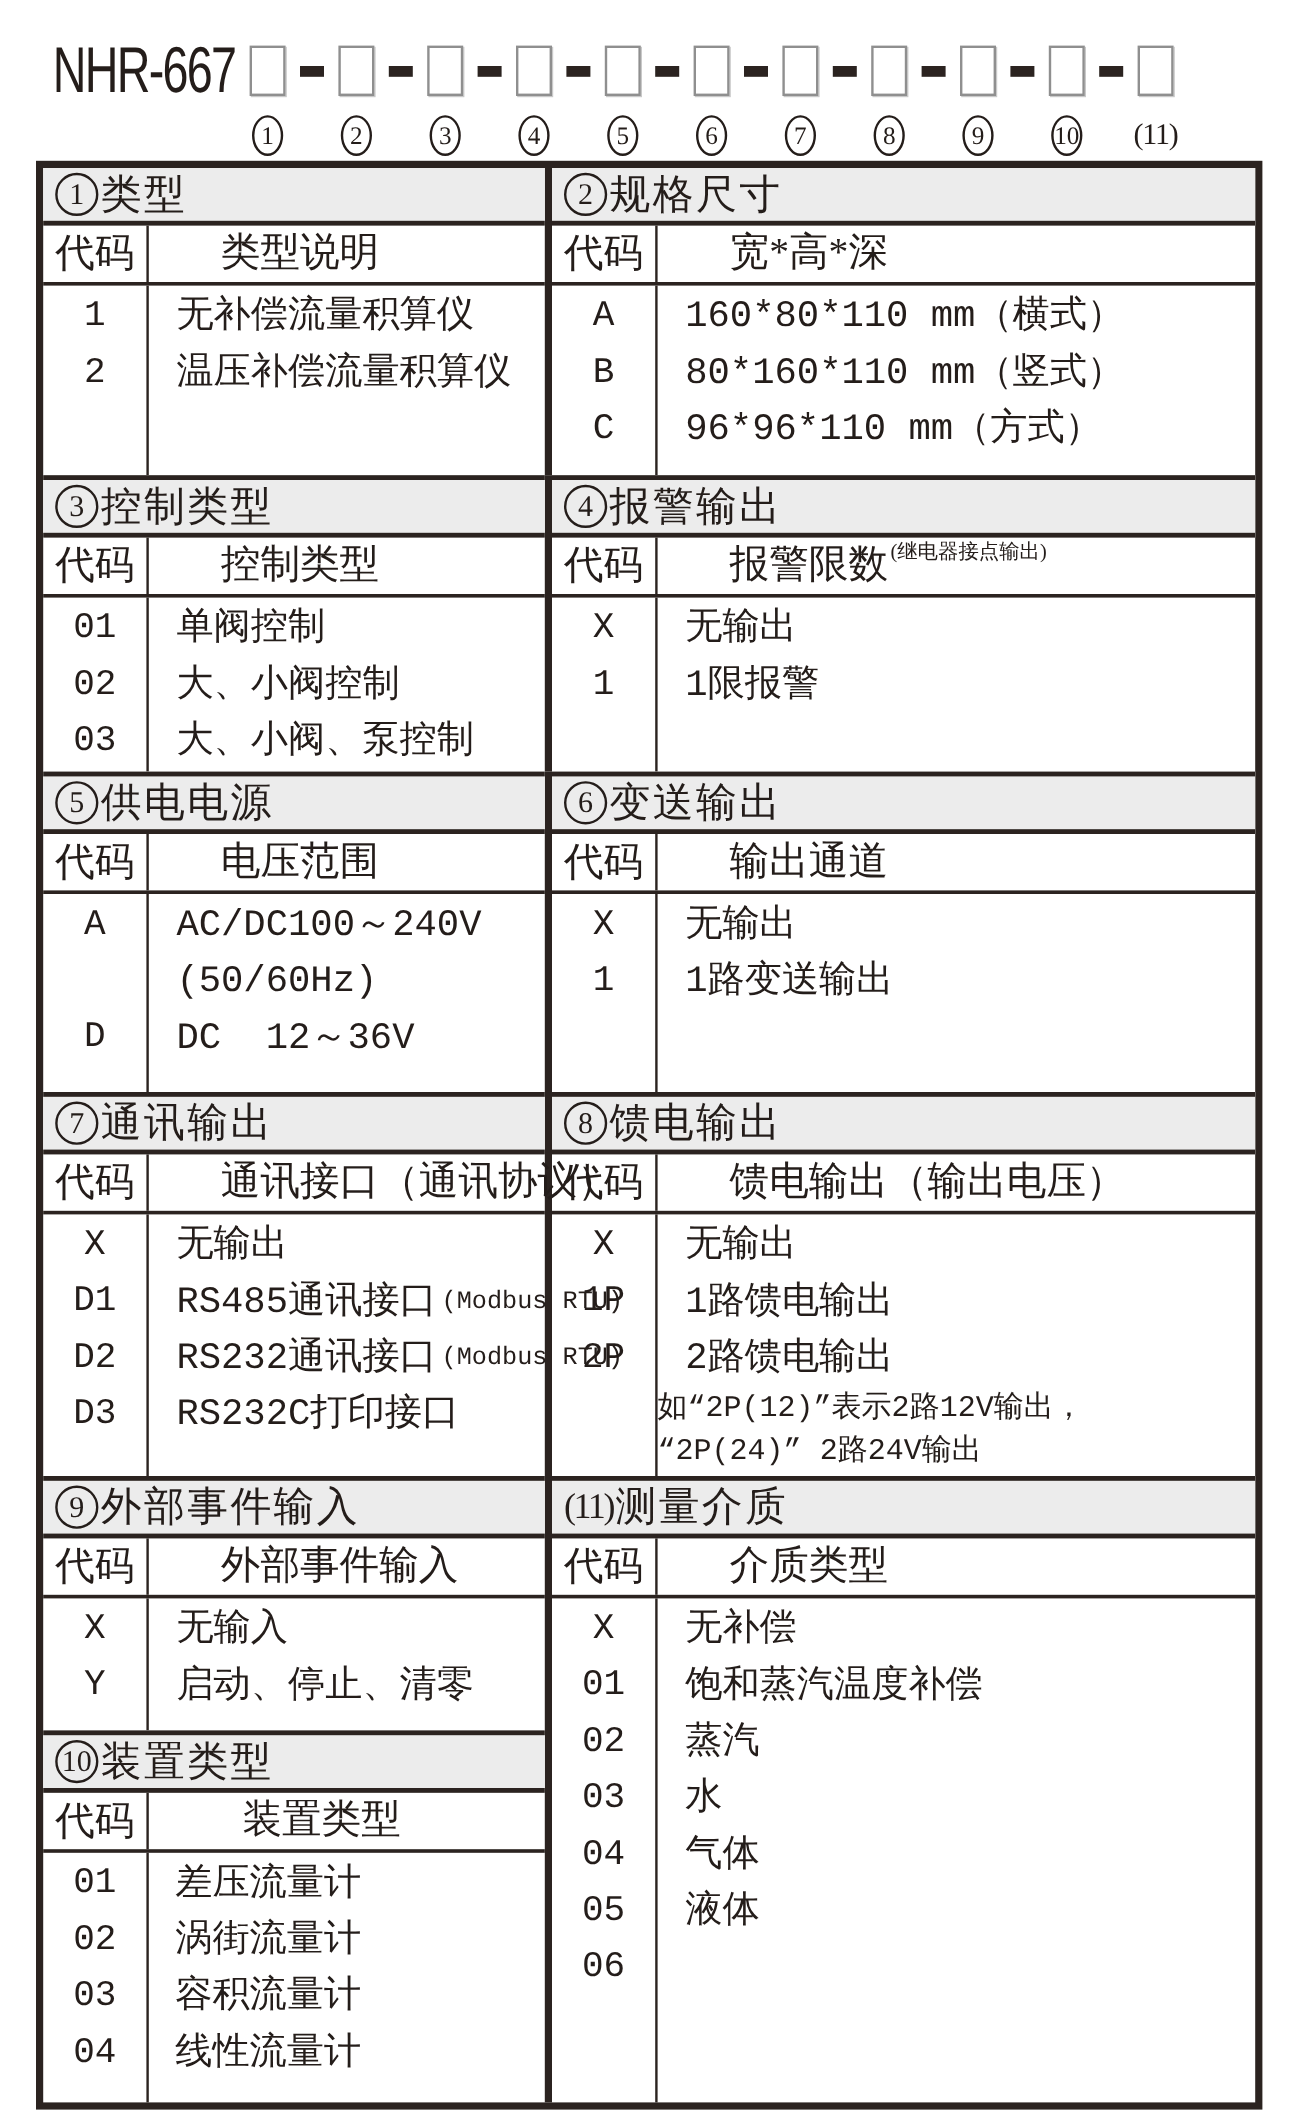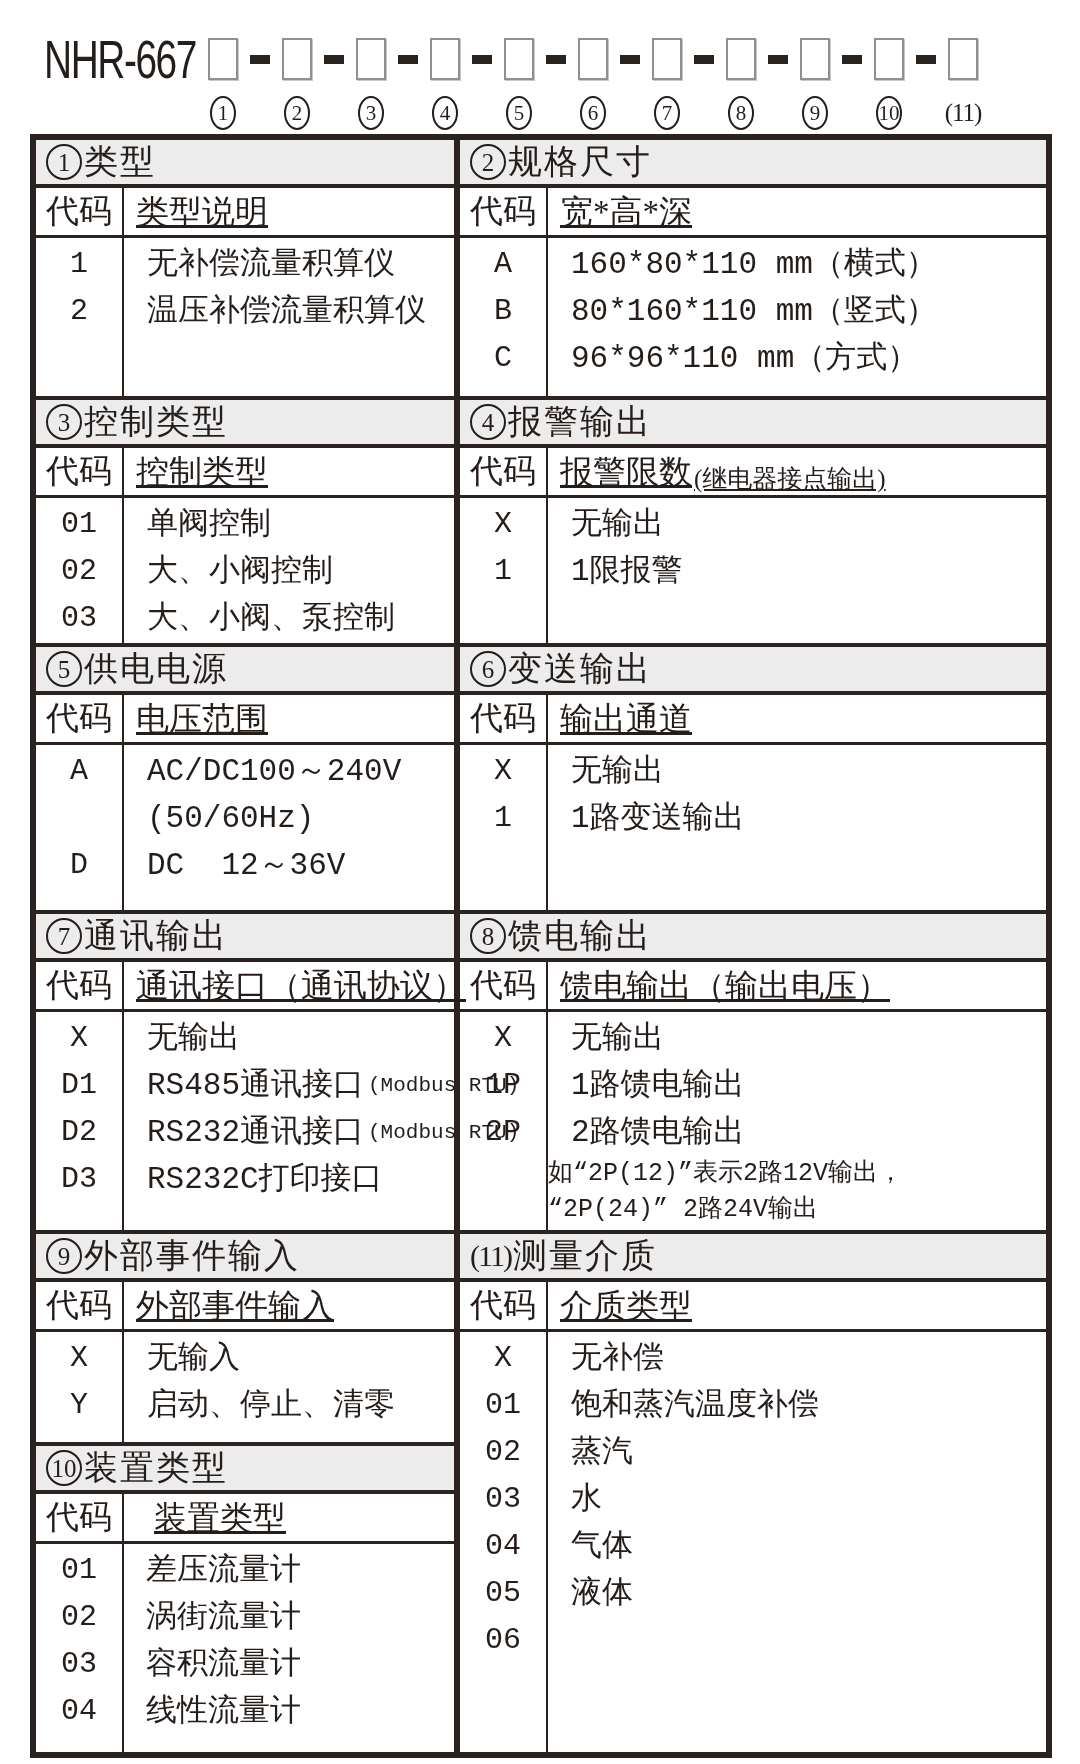--- a/index.html
+++ b/index.html
@@ -61,28 +61,28 @@
   .row1 .band{border-top:0;height:48px;}
   .sec-num.circ{
     flex:0 0 auto;width:36px;height:36px;border:2px solid var(--txt);border-radius:50%;
     display:flex;align-items:center;justify-content:center;
     font-size:25px;line-height:1;margin-right:2px;
   }
   .sec-num.paren{font-size:30px;letter-spacing:-2px;margin-right:2px;}
   .sec-title{white-space:nowrap;letter-spacing:2px;}
   .colhead{
     height:50px;border-bottom:3px solid var(--ink);
-    display:flex;align-items:stretch;font-size:33px;
+    display:flex;align-items:stretch;font-size:33px;gap:48px;
   }
   .code-h{
     flex:0 0 88px;border-right:2px solid var(--ink);
     display:flex;align-items:center;justify-content:center;
   }
-  .desc-h{display:flex;align-items:flex-end;padding-left:12px;white-space:nowrap;text-decoration:underline;}
-  .dh-small{font-size:25px;margin-left:2px;}
+  .desc-h{display:flex;align-items:flex-start;padding-left:12px;white-space:nowrap;}
+  .dh-small{font-size:17px;margin-left:2px;}
   .databox{flex:1;display:flex;align-items:stretch;}
   .codes{
     flex:0 0 88px;border-right:2px solid var(--ink);
     display:flex;flex-direction:column;padding-top:3px;
     font-family:"Liberation Mono","DejaVu Sans Mono",monospace;
   }
   .ccell{height:47px;line-height:47px;text-align:center;font-size:30px;}
   .descs{flex:1;display:flex;flex-direction:column;padding-top:3px;min-width:0;}
   .dcell{
     height:47px;line-height:47px;padding-left:23px;font-size:31px;

